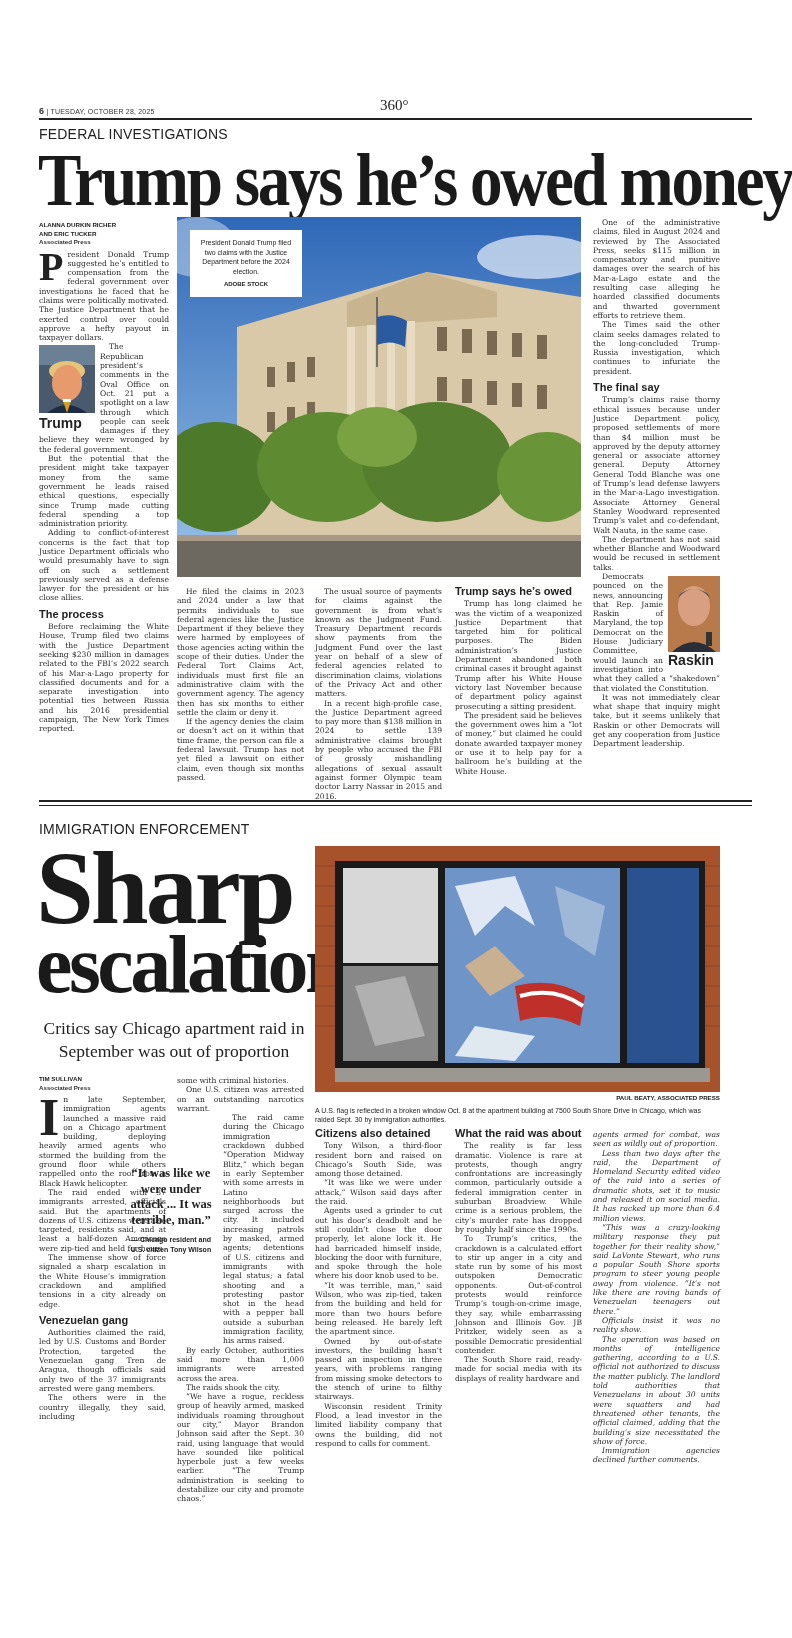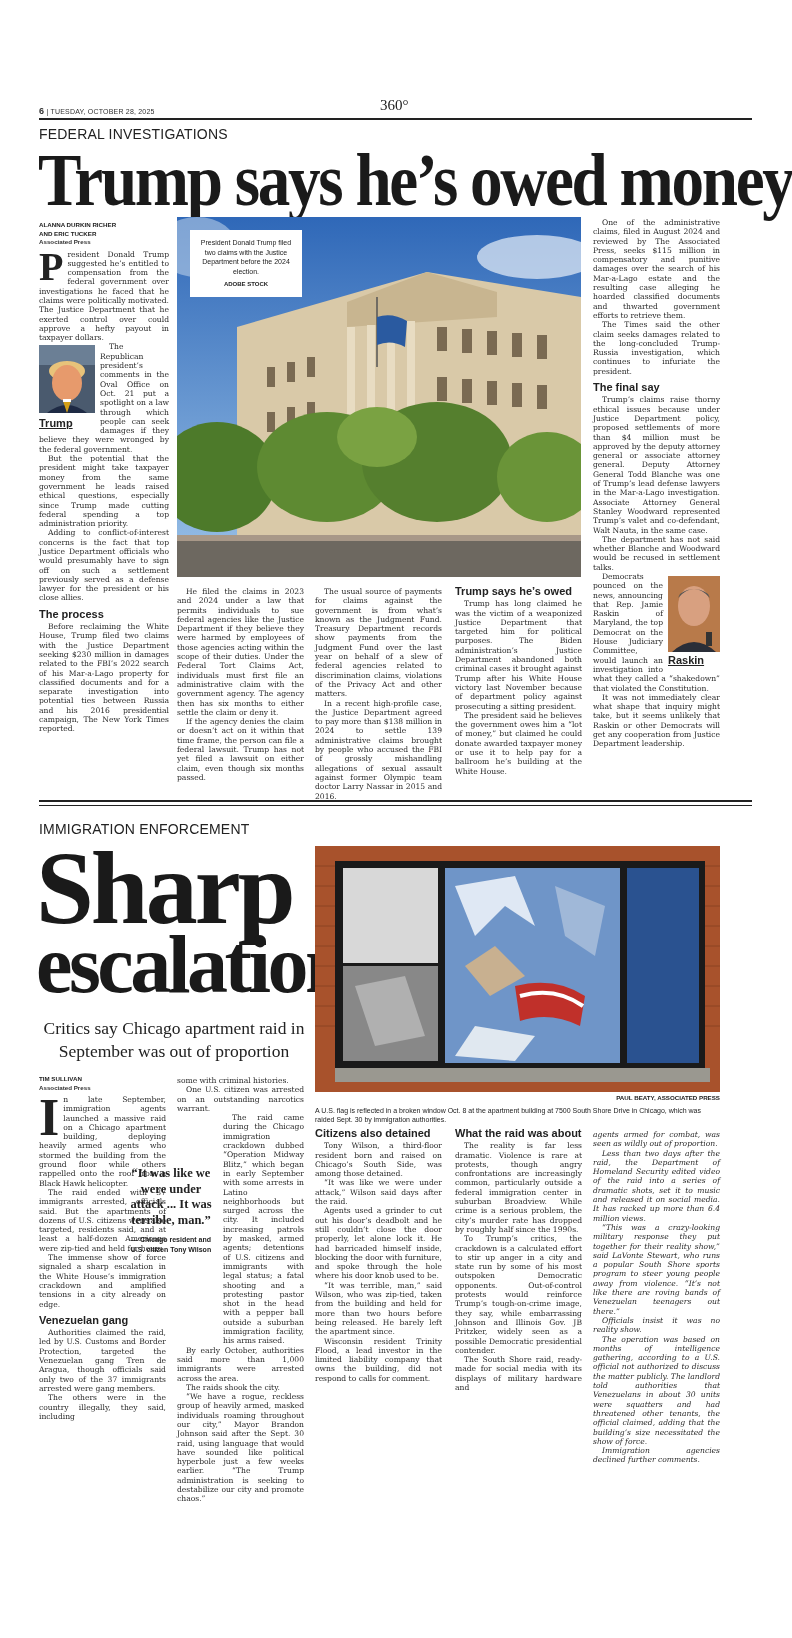--- a/index.html
+++ b/index.html
@@ -18,21 +18,21 @@
   .byline-org { font-family: "Liberation Sans", sans-serif; font-weight: 700; font-size: 6.2px; line-height: 8.5px; color:#333; }
   .body { font-family: "DejaVu Serif", serif; font-size: 7.6px; line-height: 9.3px; color: #2a2a2a; text-align: justify; hyphens: auto; }
   .body p { text-indent: 9px; }
   .body p.noind { text-indent: 0; }
   .subhead { font-family: "Liberation Sans", sans-serif; font-weight: 700; font-size: 11px; margin: 7px 0 3px 0; color:#222; }
   .dropcap { float: left; font-family: "Liberation Serif", serif; font-weight:700; font-size: 40px; line-height: 32px; margin: 1px 4px 0 0; color:#222; }
   .photo { overflow: hidden; }
   .photo svg { display:block; }
   .caption-box { background: #fff; font-family: "Liberation Sans", sans-serif; font-size: 7px; line-height: 9.5px; text-align: center; color:#222; padding: 8px 6px 7px; }
   .caption-box .credit { font-weight: 700; font-size: 6px; margin-top: 4px; display:block; }
-  .mug-label { font-family: "Liberation Sans", sans-serif; font-weight: 700; font-size: 11px; color:#222;text-decoration:underline; }
+  .mug-label { font-family: "Liberation Sans", sans-serif; font-weight: 700; font-size: 14px; color:#222; }
   .double-rule { left: 39px; top: 800px; width: 713px; height: 6px; border-top: 2px solid #222; border-bottom: 1px solid #222; }
   .headline2 { left: 36px; top: 838px; font-family: "Liberation Serif", serif; font-weight: 700; color:#1a1a1a; letter-spacing: -3px; }
   .photo-credit { font-family: "Liberation Sans", sans-serif; font-weight: 700; font-size: 6.2px; color:#222; text-align: right; }
   .photo-caption { font-family: "Liberation Sans", sans-serif; font-size: 7px; line-height: 9px; color:#222; }
   .pullquote { text-align: center; }
   .pullquote .q { font-family: "Liberation Serif", serif; font-weight: 700; font-size: 12.5px; line-height: 15.5px; color:#222; }
   .pullquote .attr { font-family: "Liberation Sans", sans-serif; font-weight: 700; font-size: 7px; line-height: 9.5px; margin-top: 7px; color:#222; }
 </style>
 </head>
 <body>
@@ -236,28 +236,29 @@
   <p>The raids shook the city.</p>
   <p>“We have a rogue, reckless group of heavily armed, masked individuals roaming throughout our city,” Mayor Brandon Johnson said after the Sept. 30 raid, using language that would have sounded like political hyperbole just a few weeks earlier. “The Trump administration is seeking to destabilize our city and promote chaos.”</p>
 </div>
 
 <div class="abs body" style="left:315px; top:1126px; width:127px;">
   <div class="subhead" style="margin-top:3px;">Citizens also detained</div>
   <p>Tony Wilson, a third-floor resident born and raised on Chicago’s South Side, was among those detained.</p>
   <p>“It was like we were under attack,” Wilson said days after the raid.</p>
   <p>Agents used a grinder to cut out his door’s deadbolt and he still couldn’t close the door properly, let alone lock it. He had barricaded himself inside, blocking the door with furniture, and spoke through the hole where his door knob used to be.</p>
   <p>“It was terrible, man,” said Wilson, who was zip-tied, taken from the building and held for more than two hours before being released. He barely left the apartment since.</p>
+  <p>Owned by out-of-state investors, the building hasn’t passed an inspection in three years, with problems ranging from missing smoke detectors to the stench of urine to filthy stairways.</p>
   <p>Wisconsin resident Trinity Flood, a lead investor in the limited liability company that owns the building, did not respond to calls for comment.</p>
 </div>
 
 <div class="abs body" style="left:455px; top:1126px; width:127px;">
   <div class="subhead" style="margin-top:3px;">What the raid was about</div>
   <p>The reality is far less dramatic. Violence is rare at protests, though angry confrontations are increasingly common, particularly outside a federal immigration center in suburban Broadview. While crime is a serious problem, the city’s murder rate has dropped by roughly half since the 1990s.</p>
   <p>To Trump’s critics, the crackdown is a calculated effort to stir up anger in a city and state run by some of his most outspoken Democratic opponents. Out-of-control protests would reinforce Trump’s tough-on-crime image, they say, while embarrassing Johnson and Illinois Gov. JB Pritzker, widely seen as a possible Democratic presidential contender.</p>
-  <p>The South Shore raid, ready-made for social media with its displays of military hardware and</p>
+  <p>The South Shore raid, ready-made for social media with its displays of reality hardware and</p>
 </div>
 
 <div class="abs body" style="left:593px; top:1130px; width:127px;font-style:italic;">
   <p class="noind">agents armed for combat, was seen as wildly out of proportion.</p>
   <p>Less than two days after the raid, the Department of Homeland Security edited video of the raid into a series of dramatic shots, set it to music and released it on social media. It has racked up more than 6.4 million views.</p>
   <p>“This was a crazy-looking military response they put together for their reality show,” said LaVonte Stewart, who runs a popular South Shore sports program to steer young people away from violence. “It’s not like there are roving bands of Venezuelan teenagers out there.”</p>
   <p>Officials insist it was no reality show.</p>
   <p>The operation was based on months of intelligence gathering, according to a U.S. official not authorized to discuss the matter publicly. The landlord told authorities that Venezuelans in about 30 units were squatters and had threatened other tenants, the official claimed, adding that the building’s size necessitated the show of force.</p>
   <p>Immigration agencies declined further comments.</p>
 </div>

